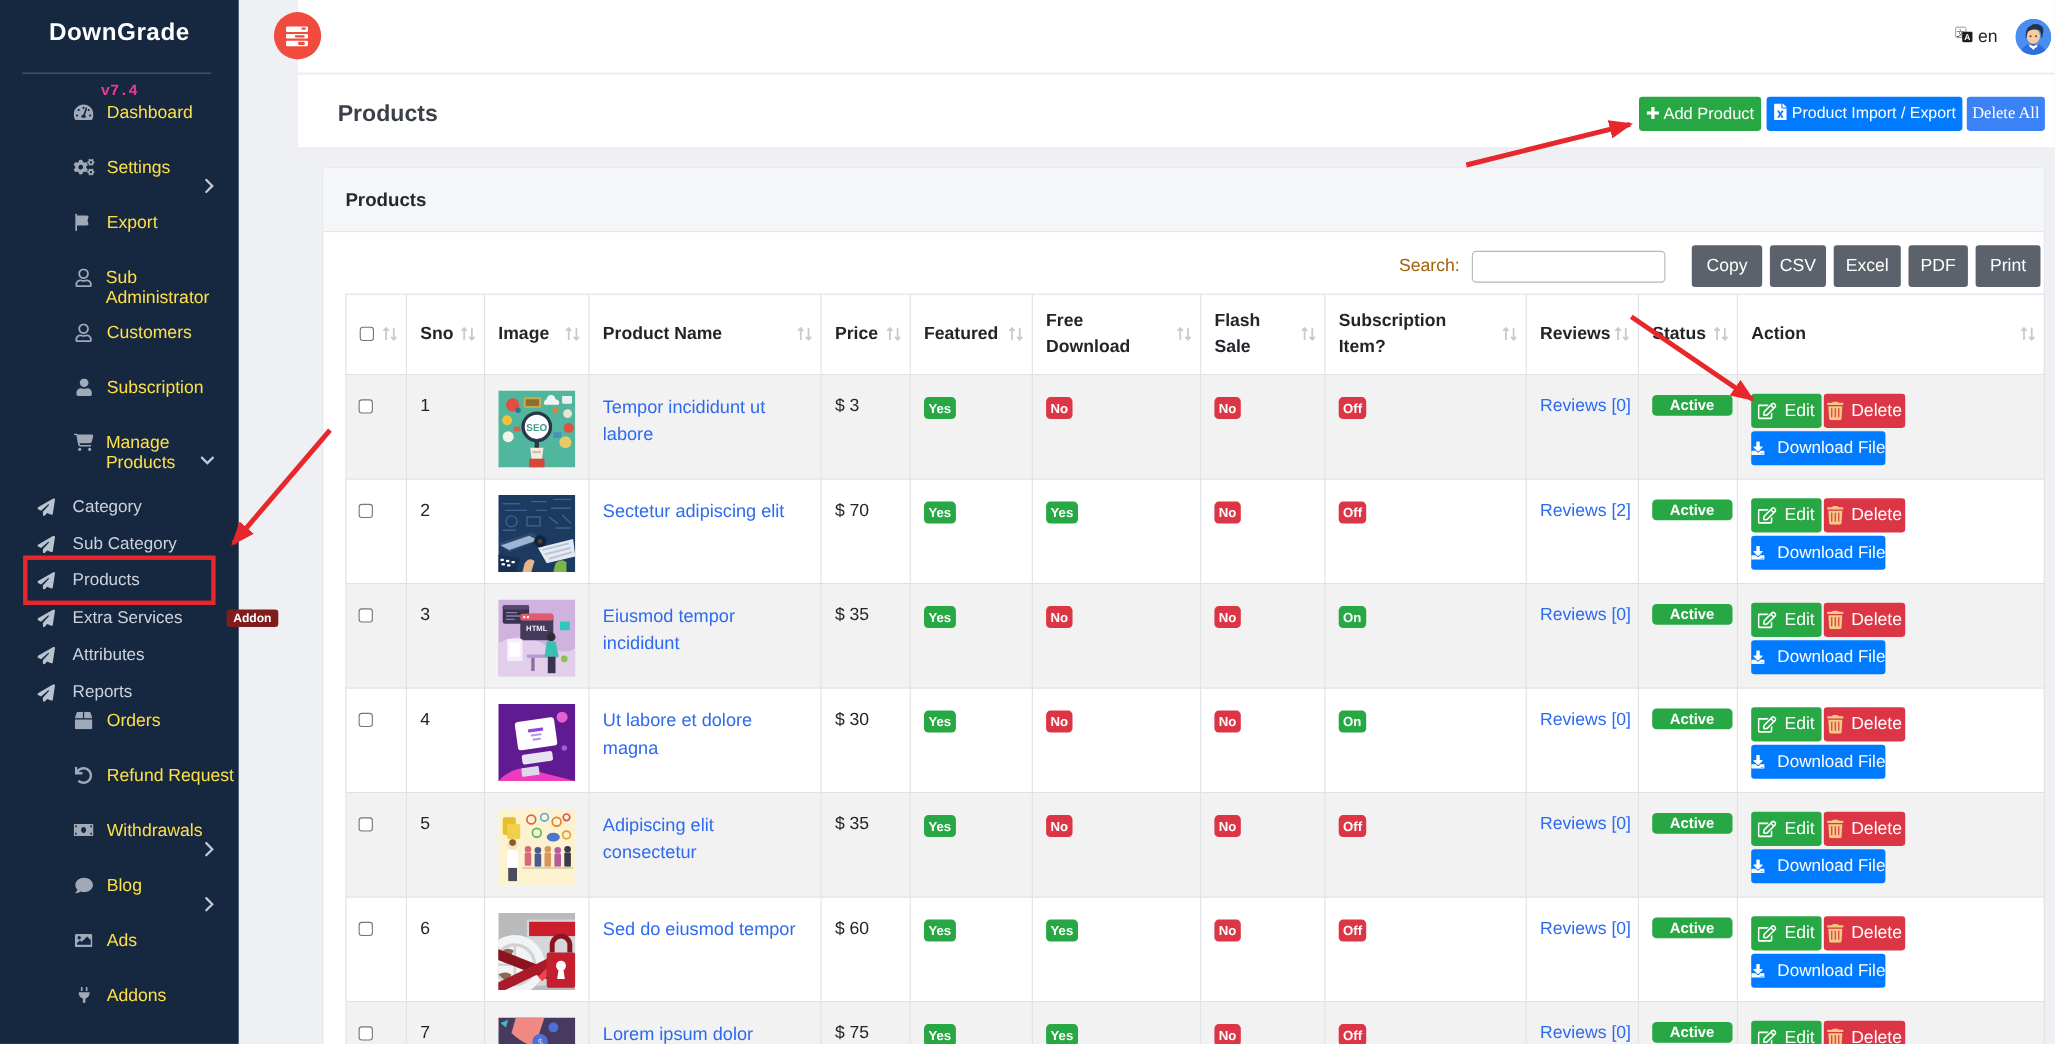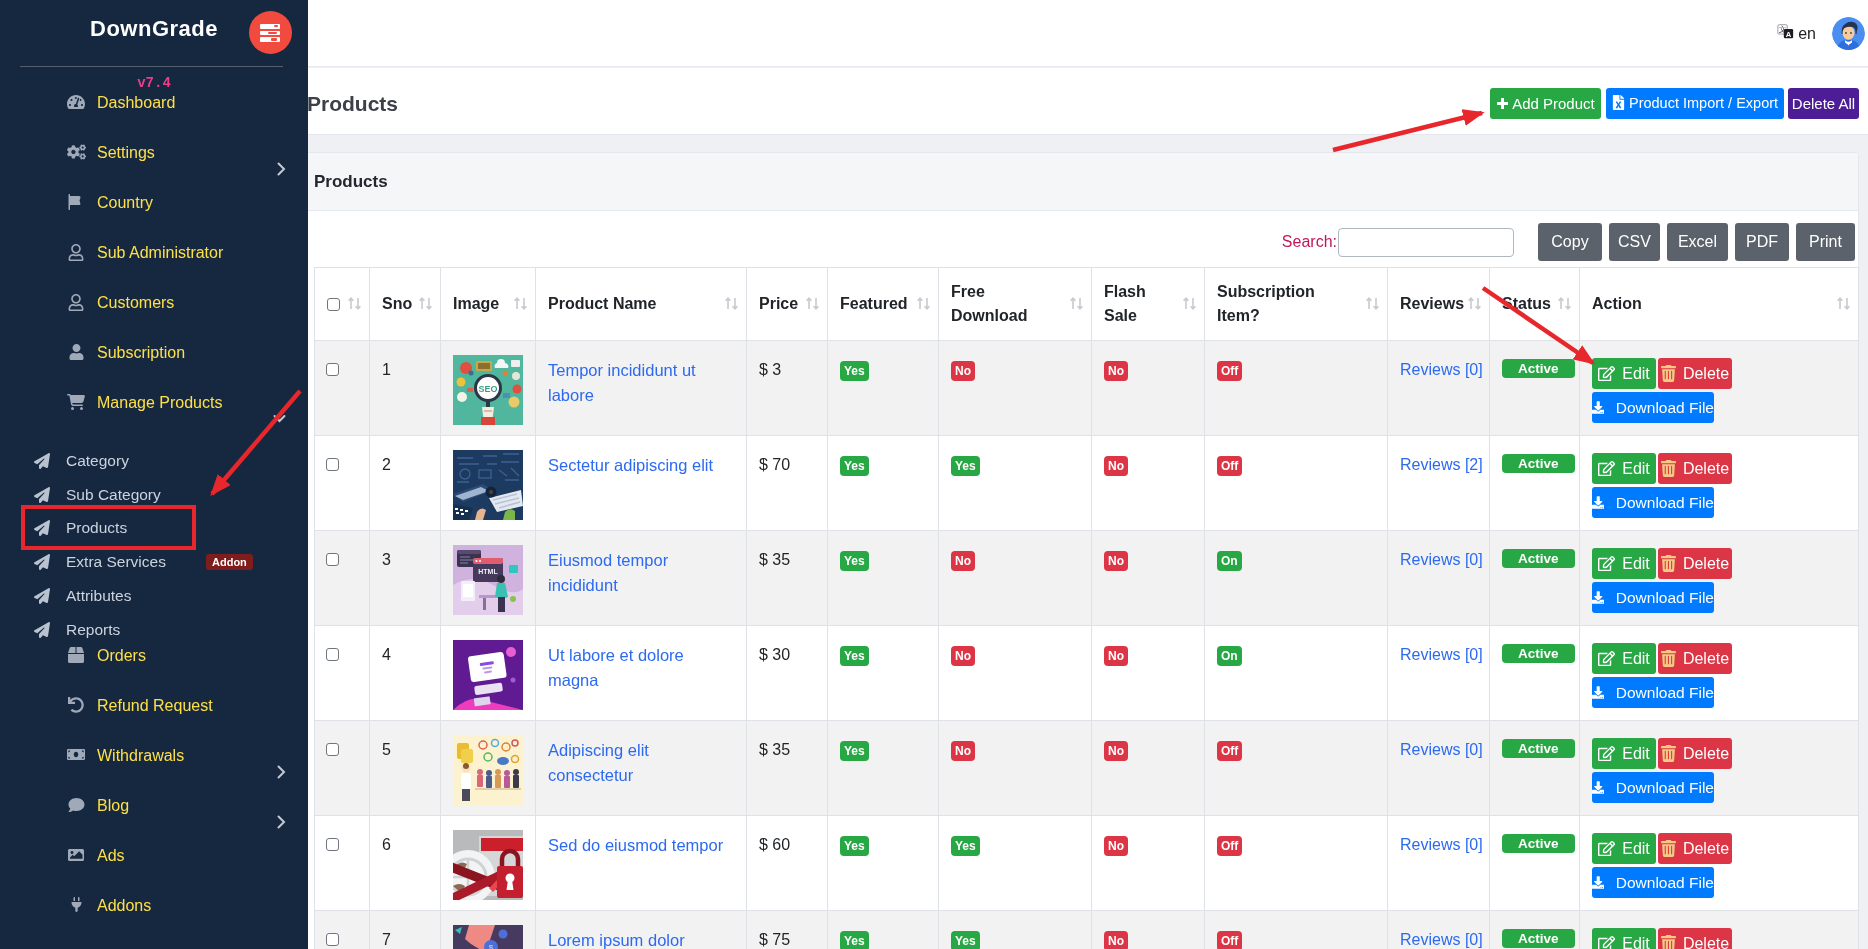--- a/index.html
+++ b/index.html
@@ -1,21 +1,21 @@
 <!DOCTYPE html>
 <html><head>
 <meta charset="utf-8">
 <style>
 * { box-sizing: border-box; margin: 0; padding: 0; }
 html,body { width:1868px; height:949px; overflow:hidden; }
 body { font-family:"Liberation Sans", sans-serif; font-size:16px; color:#212529; background:#eef0f4; position:relative; }
 a { text-decoration:none; }
 
 
-.sidebar { position:absolute; left:0; top:0; width:308px; height:949px; background:#162740; z-index:5; }
+.sidebar { position:absolute; left:0; top:0; width:217px; height:949px; background:#162740; z-index:5; }
 .brand { text-align:center; padding-top:16px; }
 .brand h1 { color:#fff; font-size:22px; font-weight:700; letter-spacing:.5px; }
 .brand hr { border:none; border-top:1px solid #55606f; margin:24px 25px 0 20px; }
 .brand .ver { color:#e83e8c; font-family:"Liberation Mono",monospace; font-size:14px; margin-top:8px; font-weight:700; }
 .menu { list-style:none; margin-top:3px; }
 .mi { height:50px; display:flex; align-items:flex-start; color:#fde047; position:relative;margin-left:48px; }
 .mi .ic { width:20px; margin-left:18px; display:flex; justify-content:center; }
 .mi .ic svg { fill:#9fa9b8; }
 .mi .tx { margin-left:11px; font-size:16px; }
 .mi .chev { position:absolute; right:22px; top:50%; transform:translateY(-50%); line-height:0; }
@@ -38,28 +38,28 @@
 
 
 .page-header { position:absolute; left:271px; right:0; top:68px; height:67px; background:#fff; border-bottom:1px solid #e3e6ec; }
 .page-header h2 { font-size:21px; font-weight:700; color:#3c4049; margin:24px 0 0 36px; }
 
 
 .hdr-btns { position:absolute; top:88px; left:1490px; z-index:3; display:flex; white-space:nowrap; }
 .btn { display:inline-block; color:#fff; font-size:15px; border:none; border-radius:3px; text-align:center; white-space:nowrap; }
 .b-add { background:#28a745; width:111px; height:31px; line-height:31px; flex:none; }
 .b-imp { background:#007bff; font-size:14.5px; width:178px; height:31px; line-height:31px; margin-left:5px; flex:none; }
-.b-del { background:#4c1d95; width:71px; height:31px; line-height:31px; margin-left:4px; flex:none; }
+.b-del { background:#3b82f6; width:71px; height:31px; line-height:31px; margin-left:4px; flex:none;font-family:Liberation Serif, serif; }
 
 
 .card { position:absolute; left:293px; top:152px; width:1566px; height:900px; background:#fff; border:1px solid #e4e7ec; border-radius:3px; }
 .card-header { height:58px; background:#f5f6f8; border-bottom:1px solid #e4e7ec; display:flex; align-items:center; }
 .card-header b { font-size:17px; margin-left:20px; color:#24272e; }
 .toolbar { position:absolute; right:3px; top:70px; height:38px; display:flex; align-items:center; }
-.toolbar .lbl { font-size:16px; color:#be185d; margin-right:1px; }
+.toolbar .lbl { font-size:16px; color:#a16207; margin-right:11px; }
 .srch { width:176px; height:29px; border:1px solid #aeb8c0; border-radius:4px; margin-right:17px; background:#fff; }
 .dtb { background:#5b626b; color:#fff; font-size:16px; height:38px; border:none; border-radius:3px; margin-left:7px; text-align:center; line-height:38px; }
 
 
 table { border-collapse:collapse; position:absolute; left:20px; top:114px; table-layout:fixed; width:1545px; }
 th, td { border:1px solid #dee2e6; vertical-align:top; text-align:left; font-size:16px; }
 th { font-weight:700; color:#212529; padding:12px 30px 12px 12px; position:relative; vertical-align:middle; line-height:24px; height:70px; }
 td { padding:14px 12px 8px 12px; height:95px; }
 tr.odd td { background:#f2f2f2; }
 .sort { position:absolute; right:7px; top:50%; margin-top:-8px; line-height:0; }
@@ -111,21 +111,21 @@
         <span class="chev"><svg width="9" height="14" viewBox="0 0 9 14">
             <path d="M1.5 1.5 L7 7 L1.5 12.5" stroke="#c3cad4" stroke-width="2" fill="none" stroke-linecap="round"></path>
           </svg></span>
       </li>
       <li class="mi">
         <span class="ic">
           <svg width="17" height="16" viewBox="0 0 512 512">
             <path d="M336.2 64H48V16C48 7.2 40.8 0 32 0H16C7.2 0 0 7.2 0 16v480c0 8.8 7.2 16 16 16h16c8.8 0 16-7.2 16-16V352h288.2c35.4 0 48.2-35.9 48.2-35.9l-32-112s32-76.6 32-112c0 0-12.8-28.1-48.2-28.1z"></path>
           </svg>
         </span>
-        <span class="tx">Country</span>
+        <span class="tx">Export</span>
       </li>
       <li class="mi">
         <span class="ic">
           <svg width="16" height="17" viewBox="0 0 448 512">
             <path d="M313.6 304c-28.7 0-42.5 16-89.6 16-47.1 0-60.8-16-89.6-16C60.2 304 0 364.2 0 438.4V464c0 26.5 21.5 48 48 48h352c26.5 0 48-21.5 48-48v-25.6c0-74.2-60.2-134.4-134.4-134.4zM400 464H48v-25.6c0-47.6 38.8-86.4 86.4-86.4 14.6 0 38.3 16 89.6 16 51.7 0 74.9-16 89.6-16 47.6 0 86.4 38.8 86.4 86.4V464zM224 288c79.5 0 144-64.5 144-144S303.5 0 224 0 80 64.5 80 144s64.5 144 144 144zm0-240c52.9 0 96 43.1 96 96s-43.1 96-96 96-96-43.1-96-96 43.1-96 96-96z"></path>
           </svg>
         </span>
         <span class="tx">Sub Administrator</span>
       </li>
       <li class="mi">

